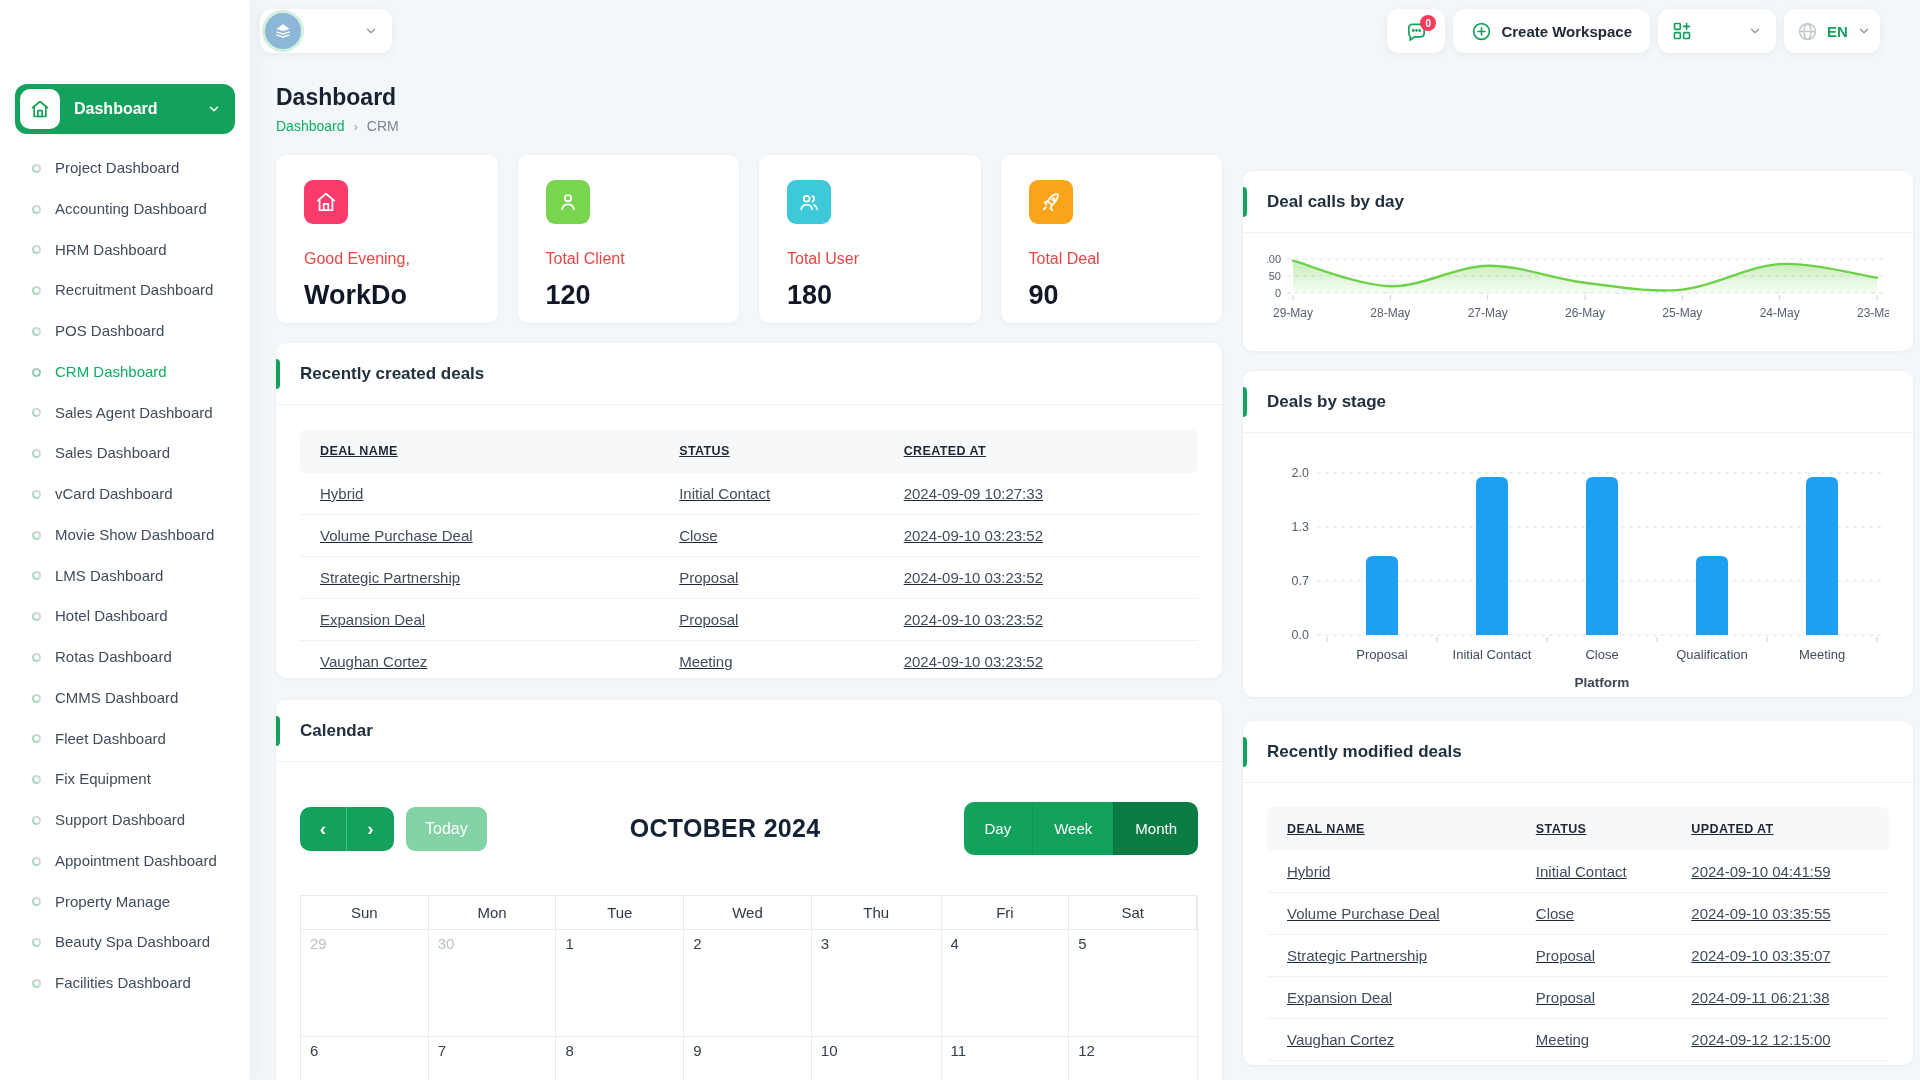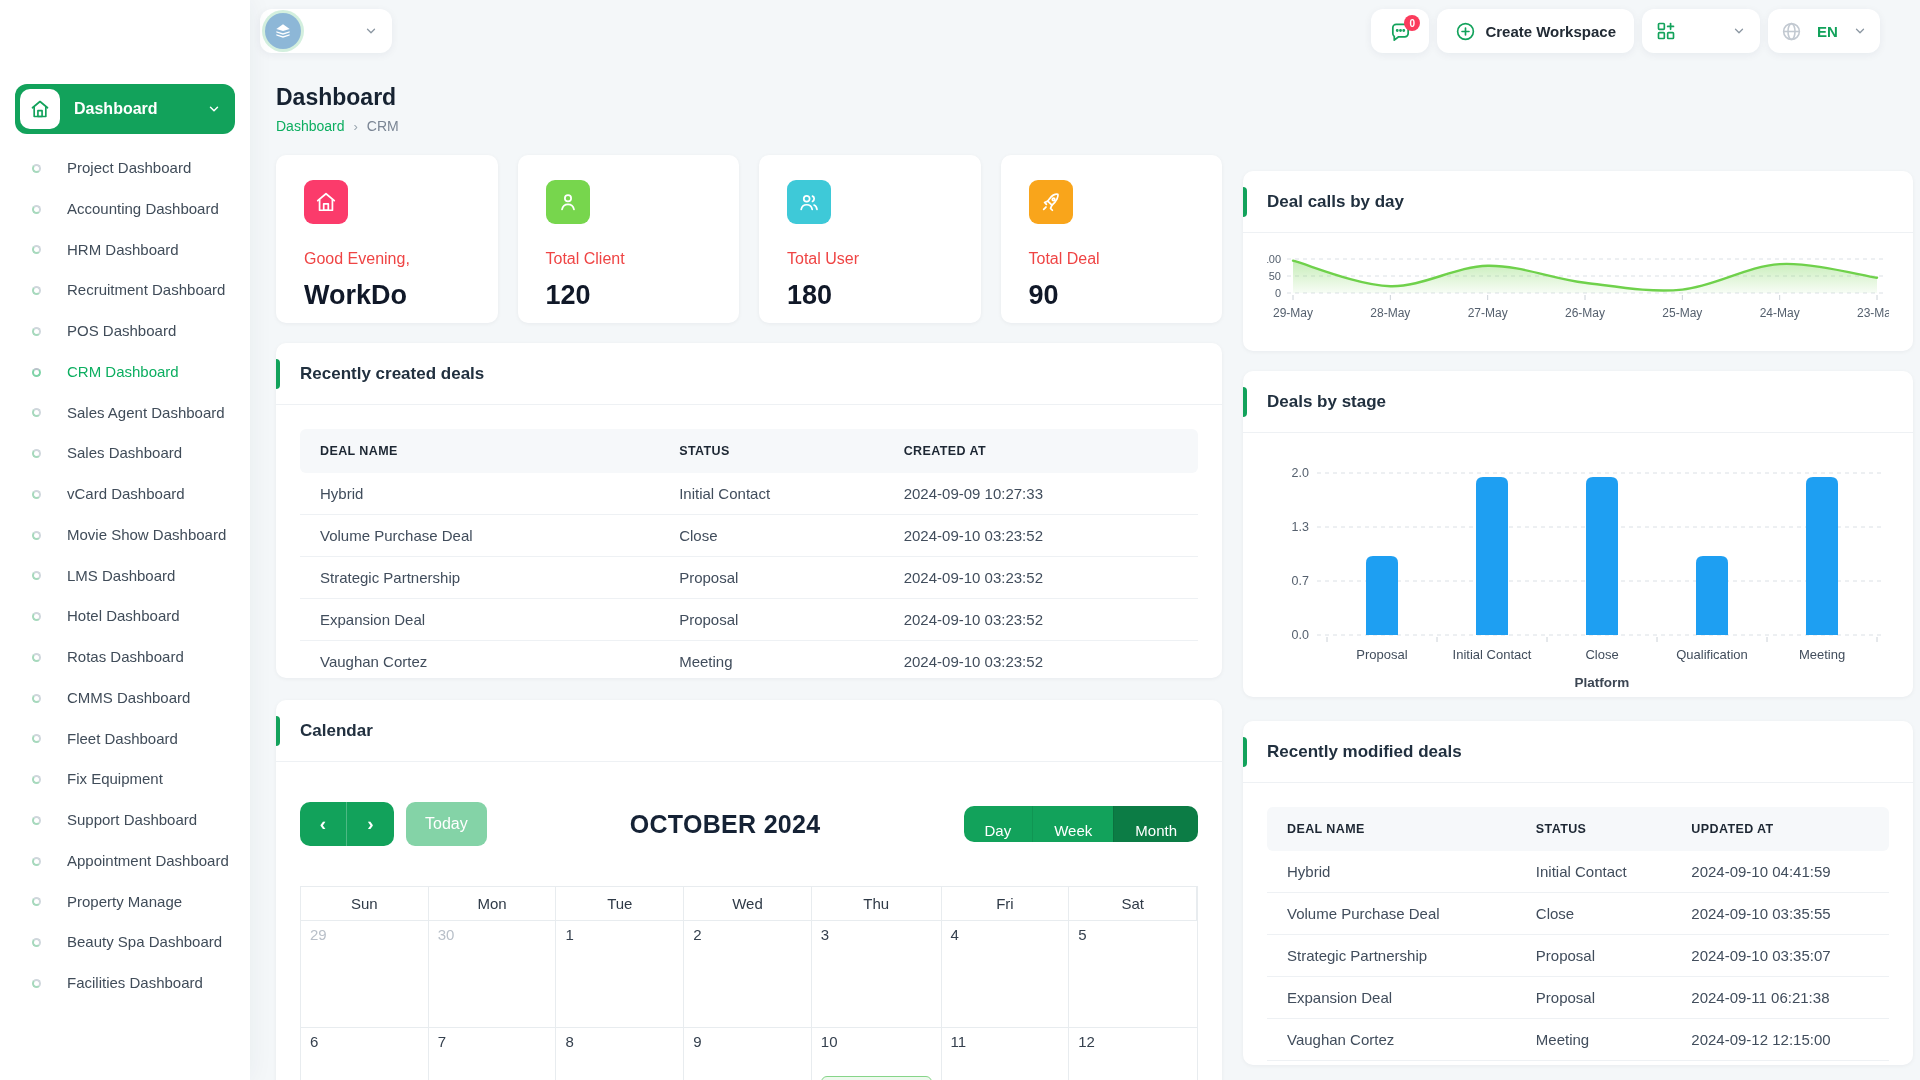--- a/index.html
+++ b/index.html
@@ -25,21 +25,21 @@
     cursor: pointer;
   }
   .side-group-iconbox {
     width: 40px; height: 40px; background: #fff; border-radius: 10px;
     display: flex; align-items: center; justify-content: center; flex: 0 0 auto;
   }
   .side-group-label { color: #fff; font-size: 16px; font-weight: 700; flex: 1; }
   .side-group .chev { color: #fff; }
   .side-menu { margin-top: 14px; padding: 0 10px; }
   .side-item {
-    display: flex; align-items: center; gap: 26px;
+    display: flex; align-items: center; gap: 14px;
     padding: 11px 10px 11px 22px; cursor: pointer;
     font-size: 15px; color: #404c59; line-height: 1.25;
   }
   .side-item .bullet {
     width: 9px; height: 9px; border-radius: 50%;
     border: 2px solid #a7d9bd; flex: 0 0 auto;
     border-top-color: #cfd6dc; border-right-color: #cfd6dc;
   }
   .side-item.active { color: #0cae60; }
   .side-item.active .bullet { border-color: #7fd3a7; border-top-color: #b9c2ca; }
@@ -67,21 +67,21 @@
   .chat-pill { width: 58px; justify-content: center; position: relative; }
   .badge {
     position: absolute; top: 6px; right: 9px;
     min-width: 16px; height: 16px; border-radius: 8px; background: #fb3b5c;
     color: #fff; font-size: 10px; font-weight: 700;
     display: flex; align-items: center; justify-content: center; padding: 0 4px;
   }
   .cw-pill { padding: 12px 18px; gap: 9px; }
   .cw-label { font-size: 15px; font-weight: 600; color: #222b35; }
   .apps-pill { width: 118px; padding: 0 14px; justify-content: space-between; }
-  .lang-pill { width: 112px; padding: 0 13px; gap: 9px; }
+  .lang-pill { width: 96px; padding: 0 13px; gap: 9px; }
   .lang-label { font-size: 15px; font-weight: 700; color: #12a25b; flex: 1; text-align: center; }
   .chev { color: #9aa6b0; display: flex; }
 
   
   .main {
     position: absolute; left: 250px; top: 62px; right: 0; bottom: 0;
     padding: 0 26px;
   }
   .page-head { padding-top: 22px; height: 93px; }
   .page-title { font-size: 23px; font-weight: 700; color: #162231; }
@@ -112,21 +112,21 @@
   .stats-row { display: flex; gap: 20px; }
   .stat-card { flex: 1; height: 168px; padding: 25px 28px; }
   .stat-iconbox {
     width: 44px; height: 44px; border-radius: 9px;
     display: flex; align-items: center; justify-content: center;
   }
   .stat-label { margin-top: 26px; font-size: 16px; color: #ef4444; }
   .stat-value { margin-top: 12px; font-size: 27px; font-weight: 700; color: #101828; }
 
   
-  .deal-table { width: calc(100% - 48px); margin: 24px auto 0 auto; border-collapse: collapse; }
+  .deal-table { width: calc(100% - 48px); margin: 24px auto 0 auto; border-collapse: collapse; text-decoration: underline; }
   .deal-table th {
     background: #f6f8fa; text-align: left;
     font-size: 12.5px; font-weight: 700; letter-spacing: .4px;
     color: #1d2733; text-transform: uppercase;
     padding: 15px 20px;
   }
   .deal-table th:nth-child(1) { width: 40%; border-radius: 6px 0 0 6px; }
   .deal-table th:nth-child(2) { width: 25%; }
   .deal-table th:nth-child(3) { width: 35%; border-radius: 0 6px 6px 0; }
   .deal-table td {
@@ -158,21 +158,21 @@
   }
   .cal-nav button:first-child { border-right: 1px solid rgba(255,255,255,.25); }
   .btn-today {
     margin-left: 12px; height: 44px; padding: 0 19px;
     background: #84d3a7; border: none; border-radius: 9px;
     color: #fff; font-size: 16px; cursor: default; font-family: inherit;
   }
   .cal-title { flex: 1; text-align: center; font-size: 25px; font-weight: 700; color: #152235; letter-spacing: .3px; }
   .cal-views { display: flex; border-radius: 10px; overflow: hidden; }
   .cal-views button {
-    height: 36px; padding: 16px 21px; border: none; cursor: pointer; font-family: inherit;
+    height: 53px; padding: 16px 21px; border: none; cursor: pointer; font-family: inherit;
     background: #12a25b; color: #fff; font-size: 15px;
   }
   .cal-views button + button { border-left: 1px solid rgba(0,0,0,.08); }
   .cal-views button.active { background: #0c7c45; }
   .cal-grid {
     display: grid; grid-template-columns: repeat(7, 1fr);
     border: 1px solid #e8ecef; border-bottom: none;
   }
   .cal-dow {
     height: 34px; display: flex; align-items: center; justify-content: center;

